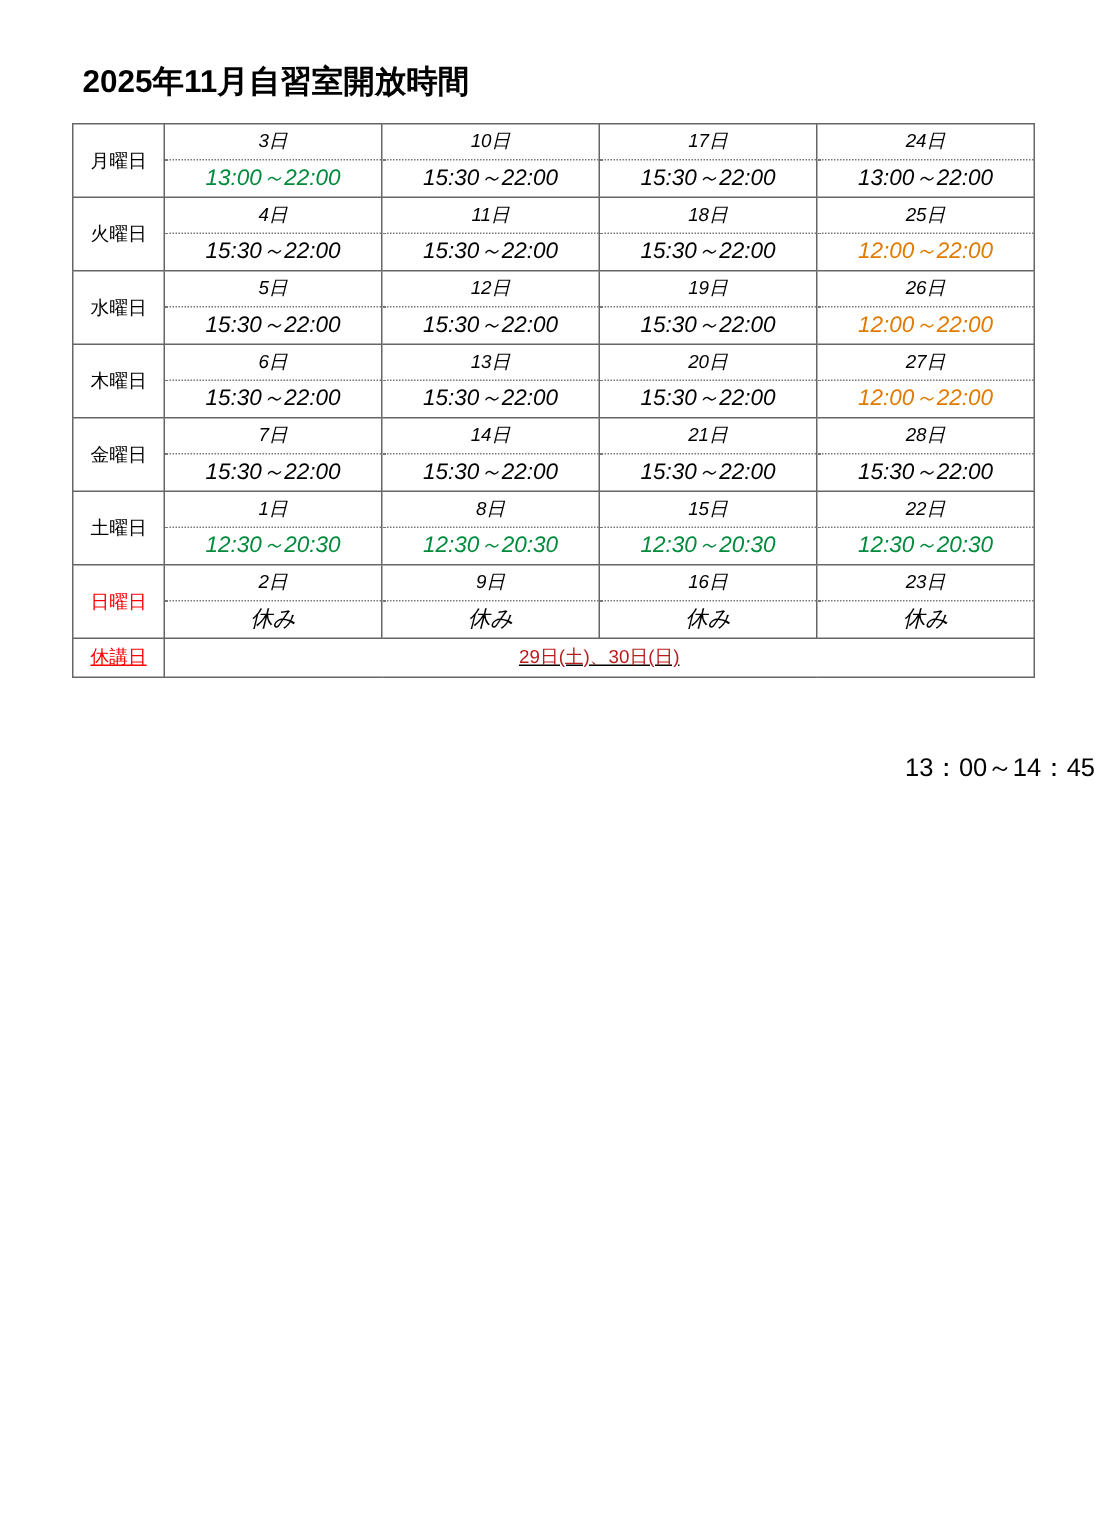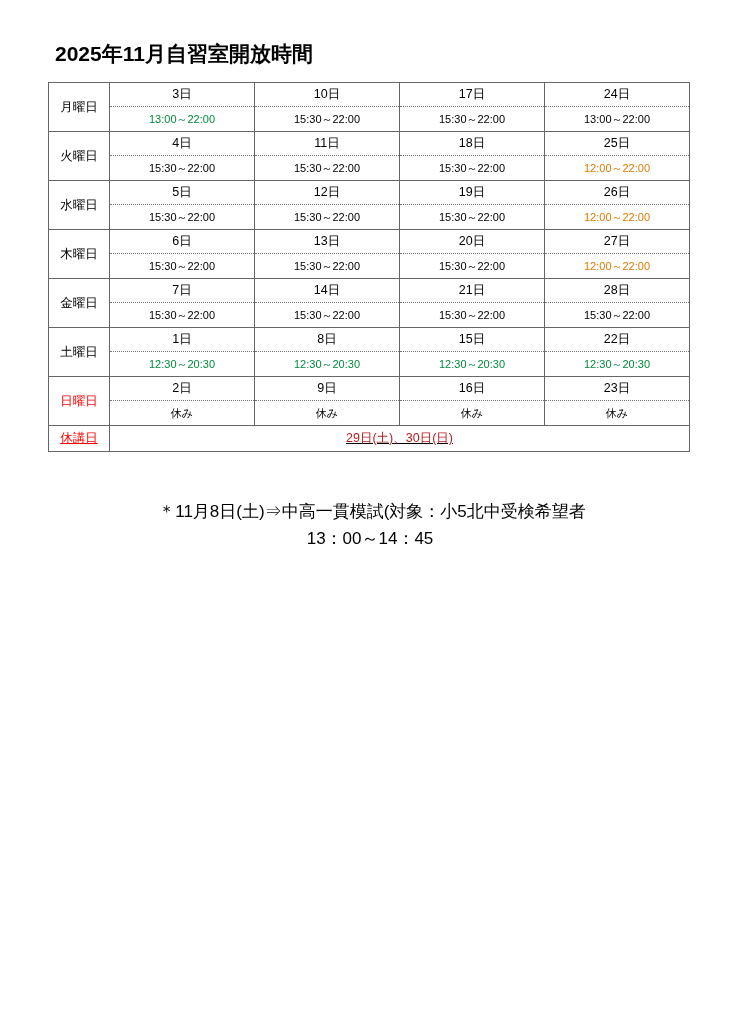--- a/index.html
+++ b/index.html
@@ -46,31 +46,32 @@
     font-size: 12.5px;
   }
   td.daylabel {
     width: 60px;
     font-size: 12.5px;
     font-weight: normal;
   }
   td.daycell {
     width: 144px;
     padding: 0;
+    font-style: italic;
   }
   .datebox {
     height: 23px;
     line-height: 23px;
     border-bottom: 1px dotted #777777;
     font-size: 12.5px;
   }
   .timebox {
     height: 24px;
     line-height: 24px;
-    font-size: 11px;
+    font-size: 15px;
   }
   .sunday-label {
     color: #ff0000;
     border-radius: 20px;
   }
   .holiday-label {
     color: #ff0000;
   }
   .closed-row td {
     height: 25px;
@@ -93,20 +94,21 @@
     font-size: 17px;
     line-height: 27px;
   }
   .note-line1 {
     display: block;
     padding-left: 14px;
   }
   .note-line2 {
     display: block;
     padding-left: 10px;
+    text-align: right;
   }
 </style>
 </head>
 <body>
 
 <div class="page">
 
   <div class="title">2025年11月自習室開放時間</div>
 
   <table class="schedule">
@@ -256,17 +258,16 @@
         <td class="daylabel holiday-label">休講日</td>
         <td colspan="4">
           <div class="closed-text">29日(土)、30日(日)</div>
         </td>
       </tr>
 
     </tbody>
   </table>
 
   <div class="note">
-    <span class="note-line1">＊11月8日(土)⇒中高一貫模試(対象：小5北中受検希望者</span>
     <span class="note-line2">13：00～14：45</span>
   </div>
 
 </div>
 
 </body></html>

